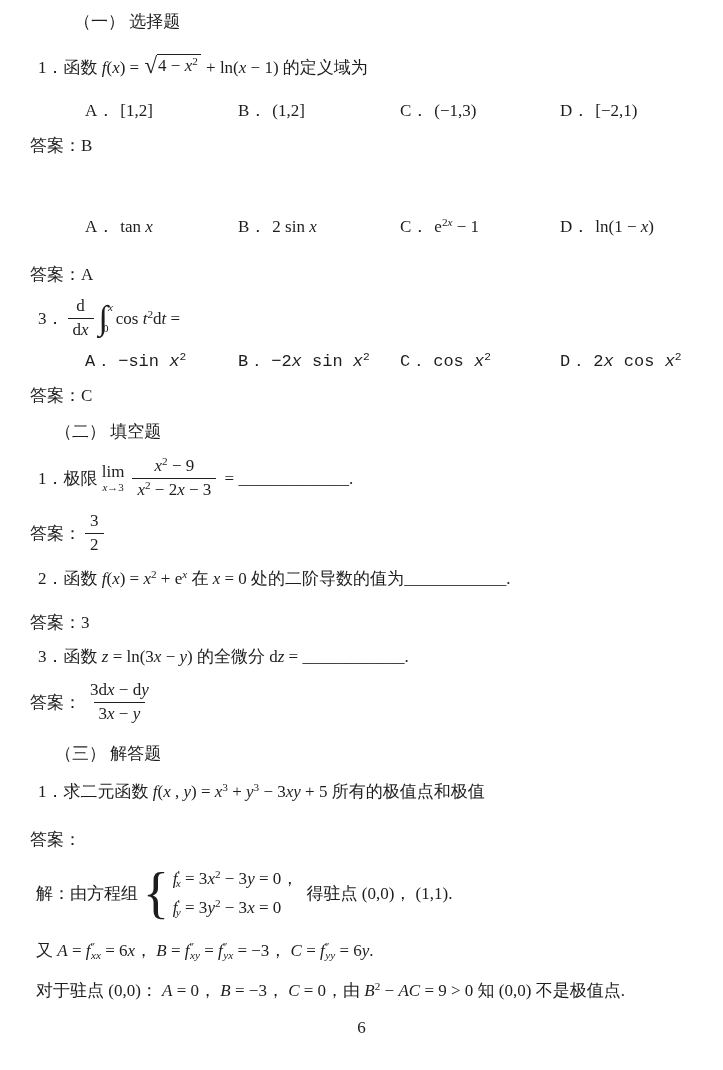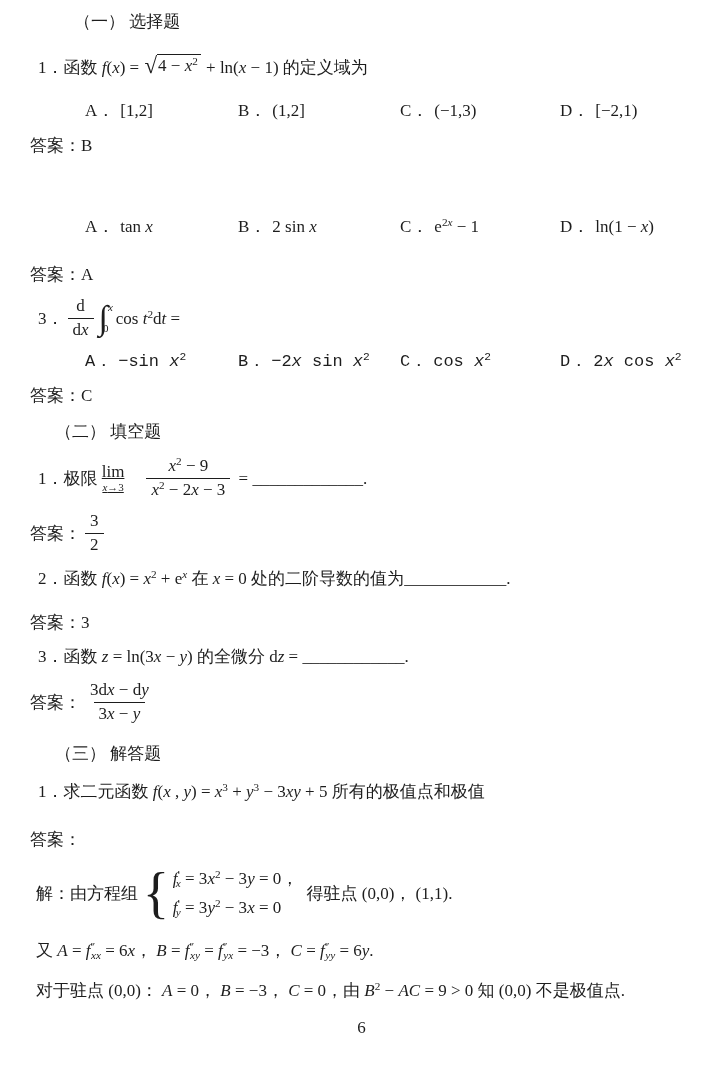--- a/index.html
+++ b/index.html
@@ -25,21 +25,21 @@
   .sqrt{display:inline-flex;align-items:flex-start;position:relative;top:-1px;margin:0 1px;}
   .sqrt-sym{font-size:1.35em;line-height:1.02;}
   .sqrt-body{border-top:1.4px solid #1d1d1d;padding:0 3px 0 1px;line-height:1.35;}
   
   .intgrp{display:inline-flex;align-items:center;margin:0 3px 0 1px;}
   .int-sym{font-size:34px;line-height:1;}
   .int-limits{display:inline-flex;flex-direction:column;justify-content:space-between;height:38px;font-size:11px;line-height:1;}
   .int-up{font-style:italic;margin-top:3px;}
   .int-lo{margin-bottom:3px;margin-left:-5px;}
   
-  .limstack{display:inline-flex;flex-direction:column;align-items:center;margin-right:18px;text-decoration:underline;}
+  .limstack{display:inline-flex;flex-direction:column;align-items:center;margin-right:4px;}
   .lim-top{line-height:1.05;}
   .lim-bot{font-size:11px;line-height:1.15;}
   
   .cases{display:inline-flex;align-items:center;margin:0 4px;}
   .brace{font-size:58px;line-height:0.95;transform:scaleX(0.95);}
   .case-rows{display:inline-flex;flex-direction:column;gap:8px;margin-left:3px;}
   .case-row{line-height:1.25;white-space:nowrap;}
   
   .options{position:absolute;display:flex;line-height:25px;white-space:nowrap;}
   .opt{display:inline-block;}

